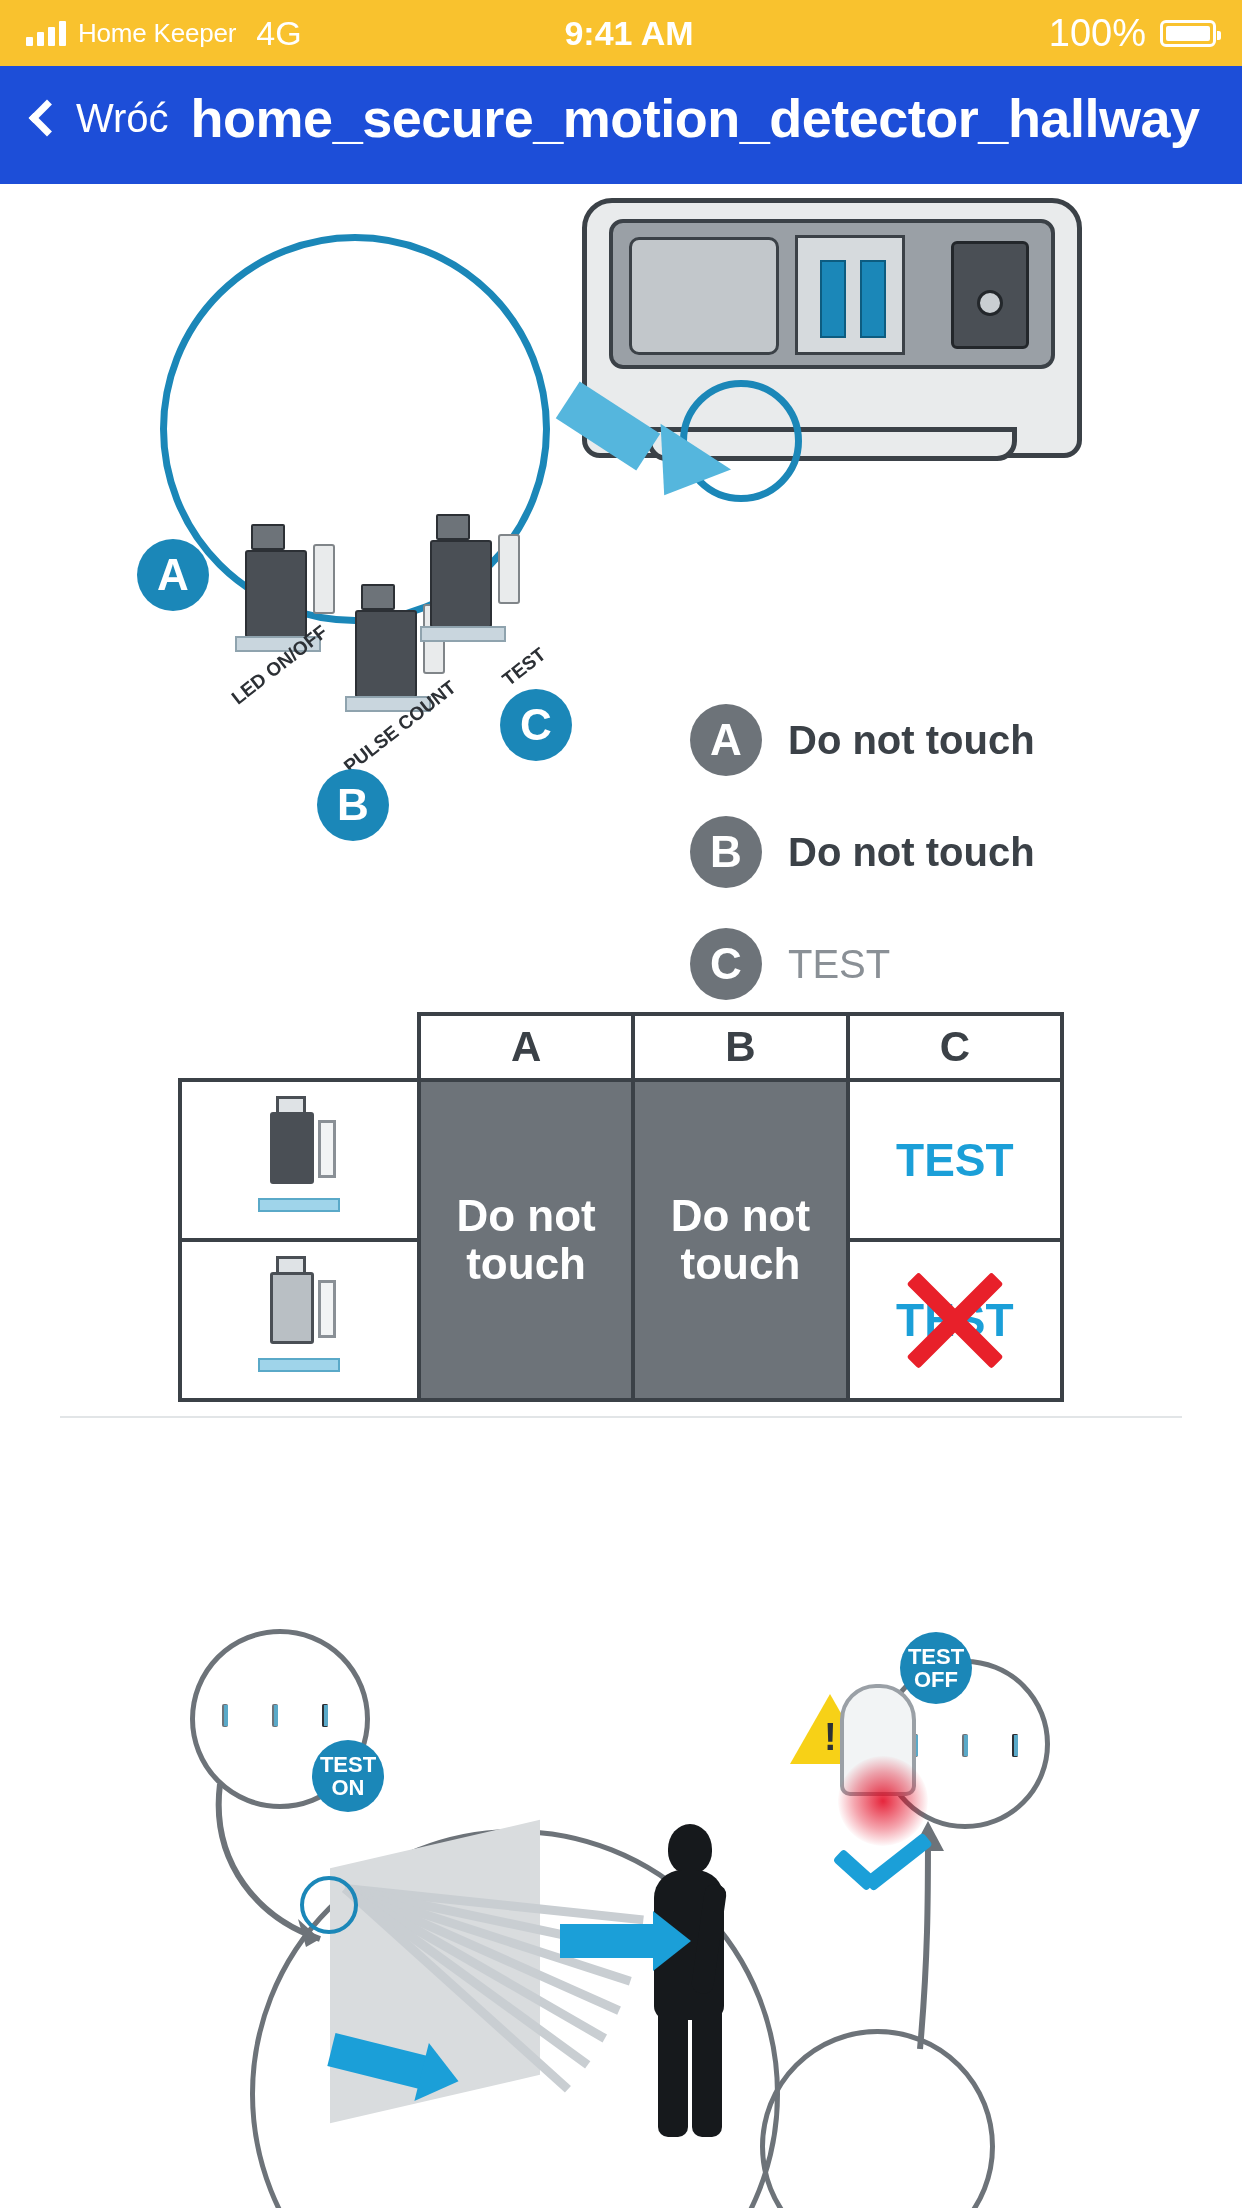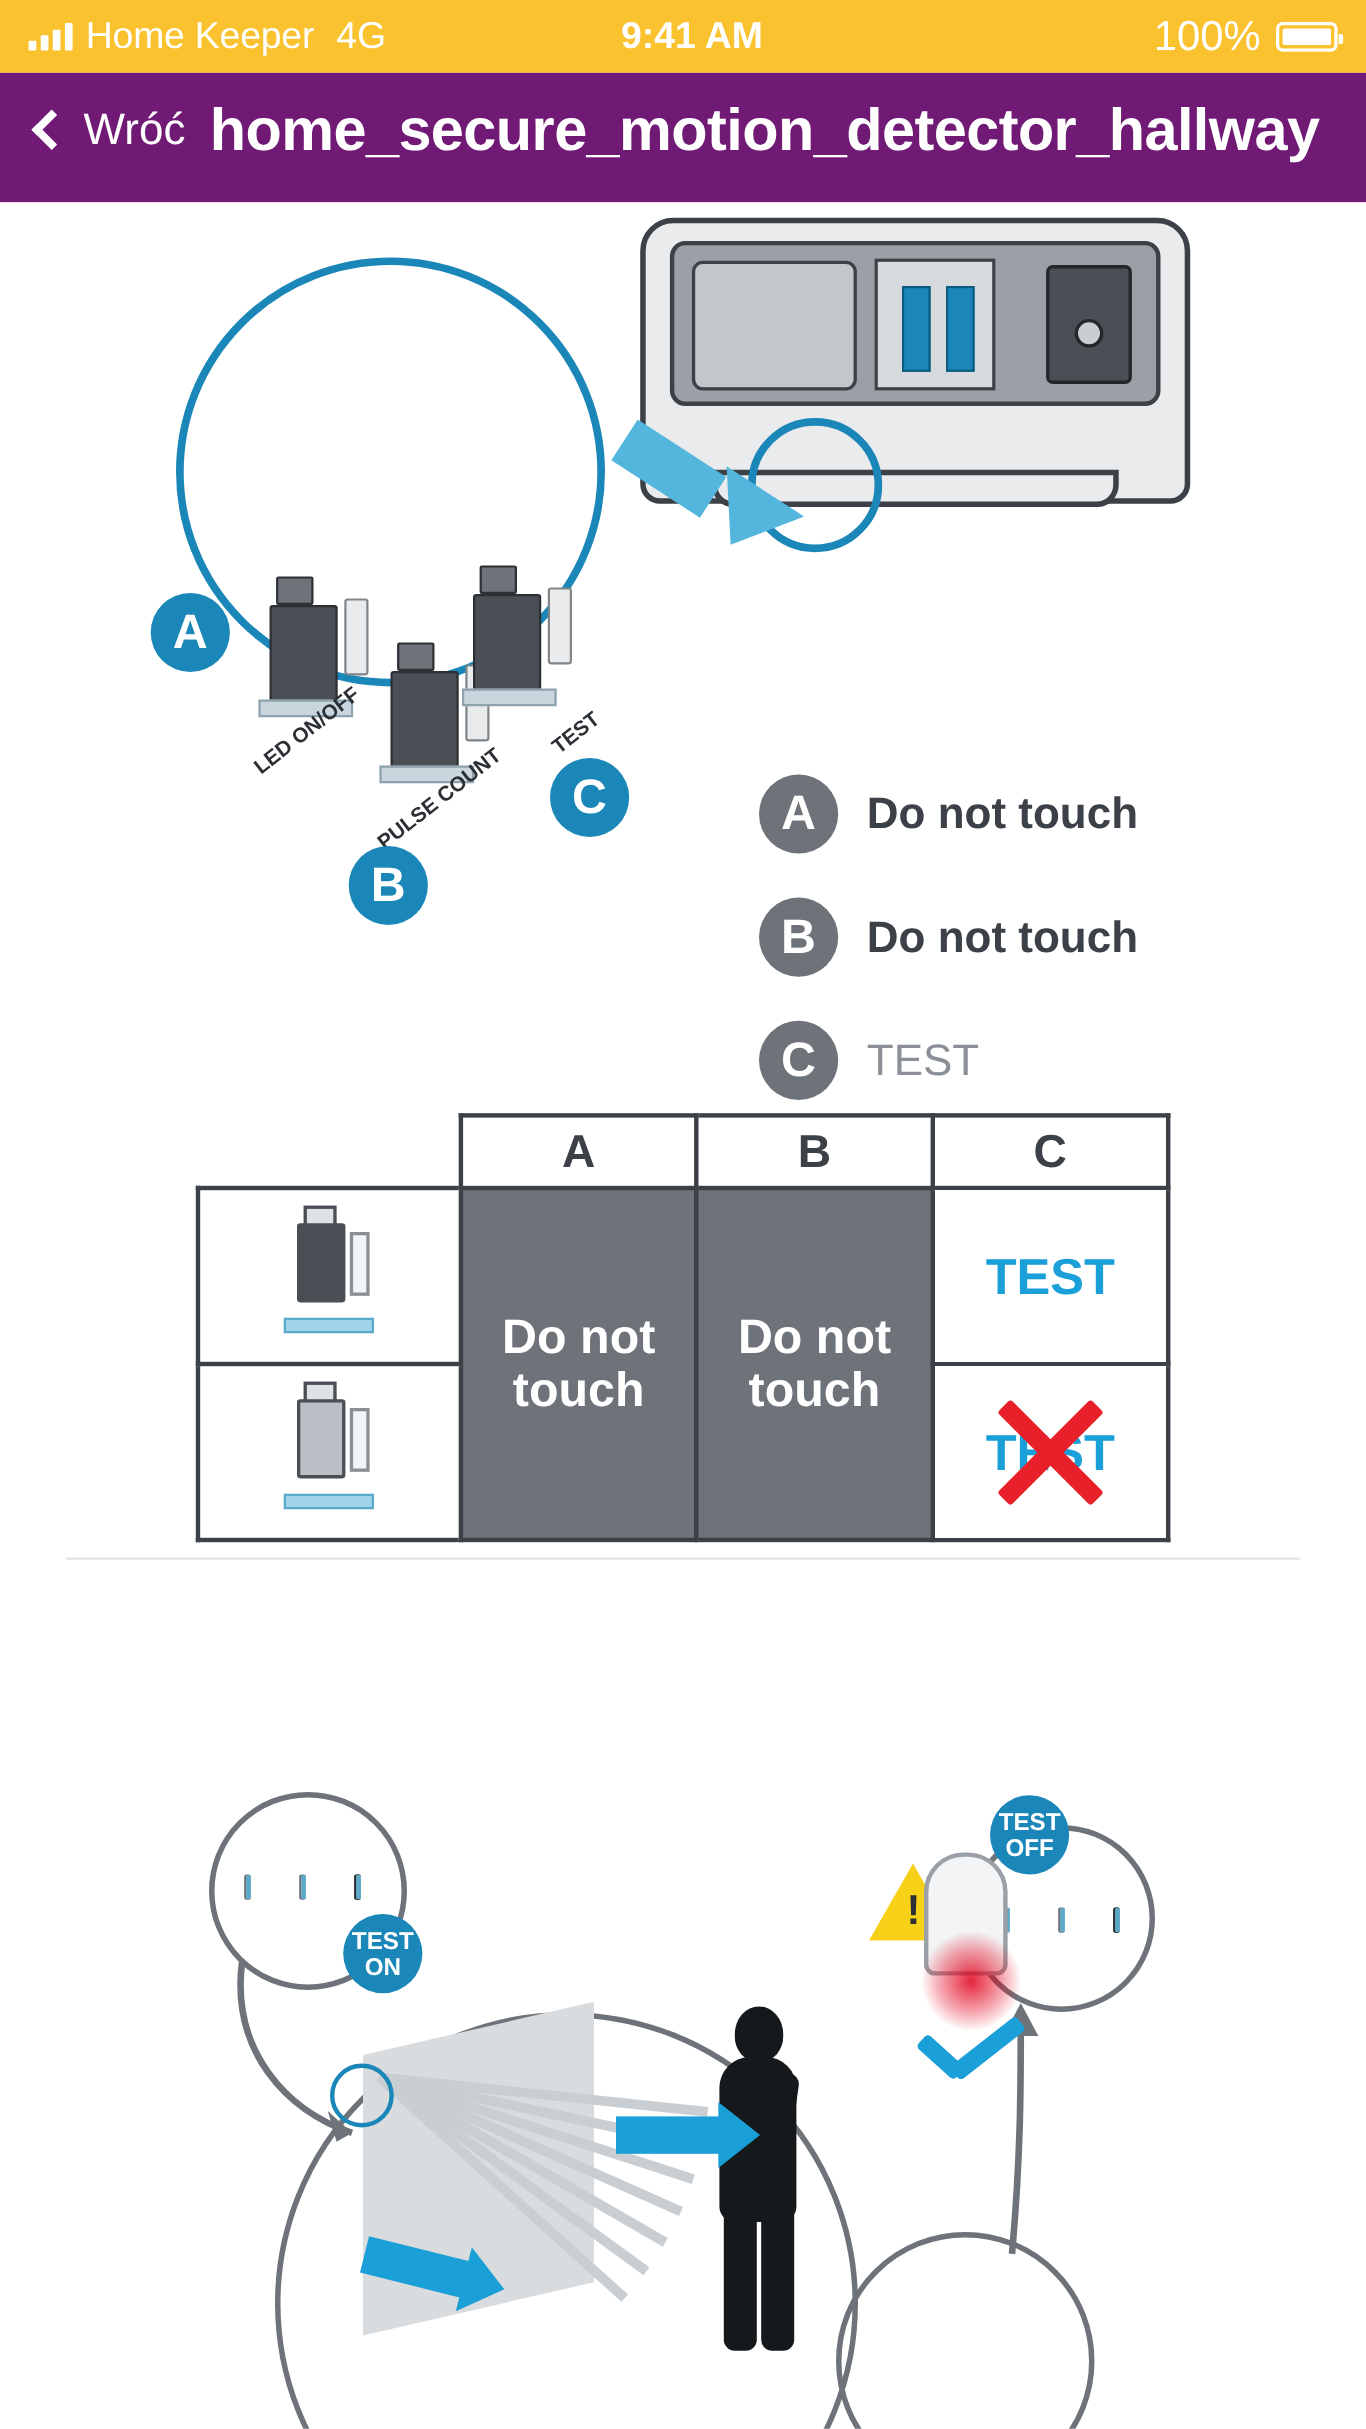--- a/index.html
+++ b/index.html
@@ -31,21 +31,21 @@
   .signal-bars i {
     display: block;
     width: 7px;
     background: #ffffff;
     border-radius: 1px;
   }
   .signal-bars i:nth-child(1) { height: 9px; }
   .signal-bars i:nth-child(2) { height: 14px; }
   .signal-bars i:nth-child(3) { height: 19px; }
   .signal-bars i:nth-child(4) { height: 25px; }
-  .carrier-name { font-size: 34px; font-weight: 400; letter-spacing: -0.2px; }
+  .carrier-name { font-size: 26px; font-weight: 400; letter-spacing: -0.2px; }
   .network-type { font-size: 34px; margin-left: 20px; }
   .status-time {
     position: absolute;
     left: 16px; right: 0;
     text-align: center;
     font-size: 34px;
     font-weight: 700;
     pointer-events: none;
   }
   .status-right {
@@ -70,21 +70,21 @@
     right: -8px; top: 8px;
     width: 4px; height: 9px;
     background: #ffffff;
     border-radius: 0 2px 2px 0;
   }
   .battery i { display: block; height: 100%; background: #ffffff; border-radius: 2px; }
 
   
   .nav-bar {
     height: 118px;
-    background: #701a75;
+    background: #1d4ed8;
     display: flex;
     align-items: center;
     padding: 0 26px 14px 26px;
     color: #ffffff;
     text-align: center;
   }
   .back-area { display: flex; align-items: center; cursor: pointer; }
   .chevron-left {
     width: 26px; height: 26px;
     border-left: 7px solid #ffffff;

